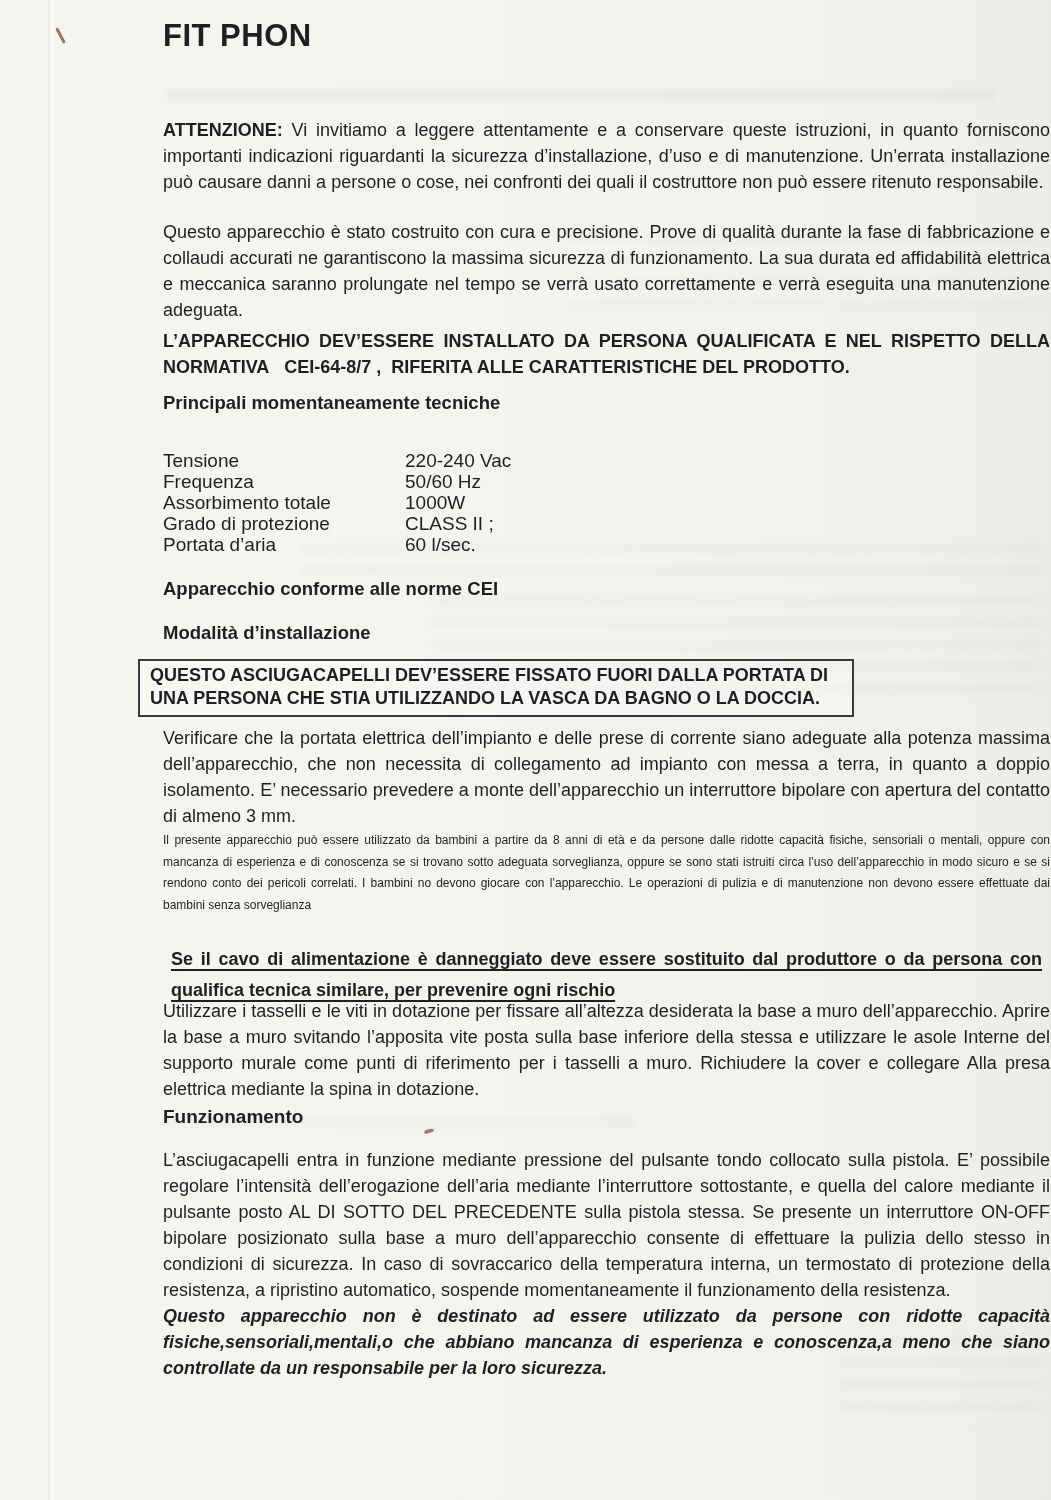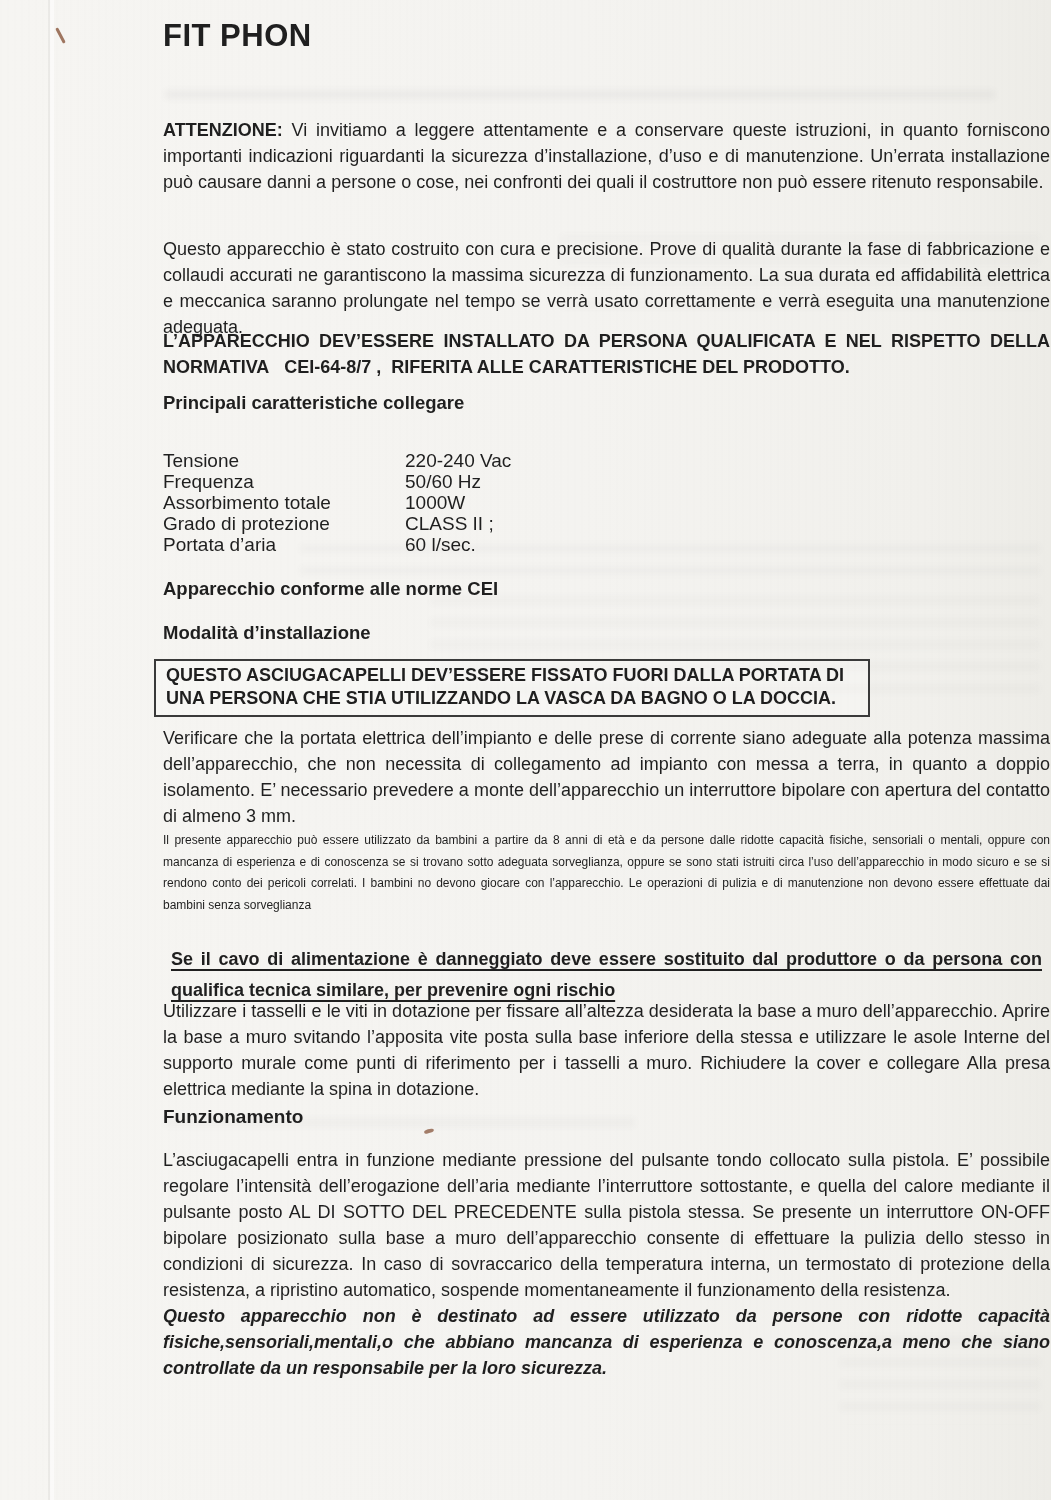--- a/index.html
+++ b/index.html
@@ -21,21 +21,21 @@
   .title1{font-size:25px;font-weight:bold;letter-spacing:.2px;line-height:30px;}
   .title2{font-size:31px;font-weight:bold;letter-spacing:.5px;line-height:36px;margin-top:2px;}
   p.body{font-size:18px;line-height:26px;text-align:justify;margin:0;}
   p.body b{font-weight:bold;}
   .allbold{font-weight:bold;}
   .heading{font-size:18.5px;font-weight:bold;margin:0;}
   .spec-table{font-size:19px;line-height:21px;}
   .spec-row{display:flex;}
   .spec-label{width:242px;flex:0 0 242px;}
   .warnbox{
-    position:absolute;left:154px;width:716px;
+    position:absolute;left:138px;width:716px;
     border:2px solid #3a3a3a;
     padding:3px 10px 5px 10px;
     font-size:18px;font-weight:bold;line-height:23px;
     background:rgba(255,255,255,0.25);
     box-sizing:border-box;
   }
   p.small{font-size:12px;line-height:21.5px;text-align:justify;margin:0;}
   .cable{
     font-size:18px;font-weight:bold;line-height:31px;text-align:justify;margin:8px;
     text-decoration:underline;text-underline-offset:4px;text-decoration-thickness:2px;
@@ -75,30 +75,30 @@
   <div class="bleed" style="left:840px;top:1330px;width:200px;height:95px;opacity:.055;"></div>
 
   <div class="block" style="top:16px;">
     <div class="title2">FIT PHON</div>
   </div>
 
   <div class="block" style="top:117px;">
     <p class="body"><b>ATTENZIONE:</b> <span>Vi invitiamo a leggere attentamente e a conservare queste istruzioni, in quanto forniscono importanti indicazioni riguardanti la sicurezza d’installazione, d’uso e di manutenzione. Un’errata installazione può causare danni a persone o cose, nei confronti dei quali il costruttore non può essere ritenuto responsabile.</span></p>
   </div>
 
-  <div class="block" style="top:236px;">
+  <div class="block" style="top:219px;">
     <p class="body">Questo apparecchio è stato costruito con cura e precisione. Prove di qualità durante la fase di fabbricazione e collaudi accurati ne garantiscono la massima sicurezza di funzionamento. La sua durata ed affidabilità elettrica e meccanica saranno prolungate nel tempo se verrà usato correttamente e verrà eseguita una manutenzione adeguata.</p>
   </div>
 
   <div class="block" style="top:328px;">
     <p class="body allbold">L’APPARECCHIO DEV’ESSERE INSTALLATO DA PERSONA QUALIFICATA E NEL RISPETTO DELLA NORMATIVA&nbsp;&nbsp;&nbsp;CEI-64-8/7 ,&nbsp; RIFERITA ALLE CARATTERISTICHE DEL PRODOTTO.</p>
   </div>
 
   <div class="block" style="top:392px;">
-    <p class="heading">Principali caratteristiche collegare</p>
+    <p class="heading">Principali momentaneamente tecniche</p>
   </div>
 
   <div class="block spec-table" style="top:450px;">
     <div class="spec-row">
       <span class="spec-label">Tensione</span>
       <span class="spec-value">220-240 Vac</span>
     </div>
     <div class="spec-row">
       <span class="spec-label">Frequenza</span>
       <span class="spec-value">50/60 Hz</span>

